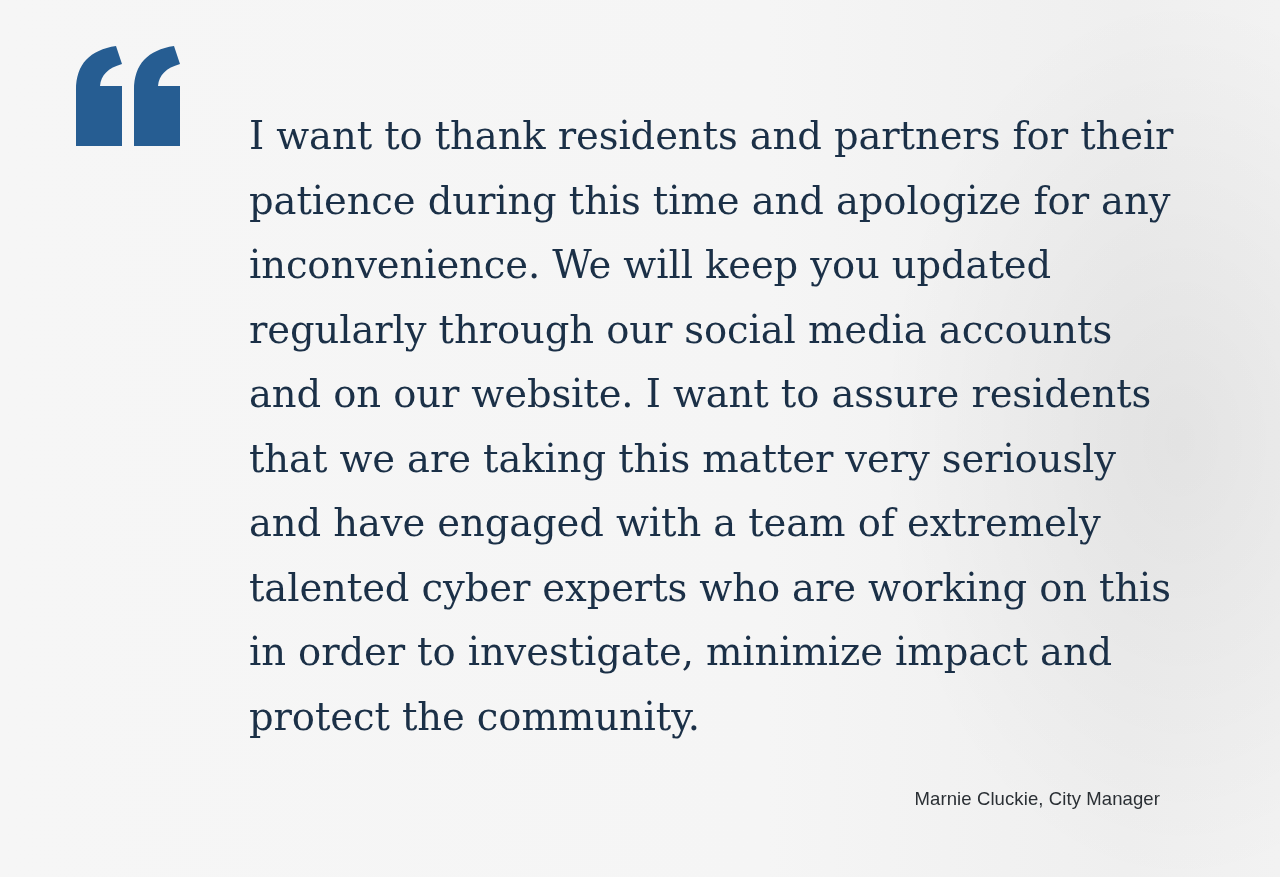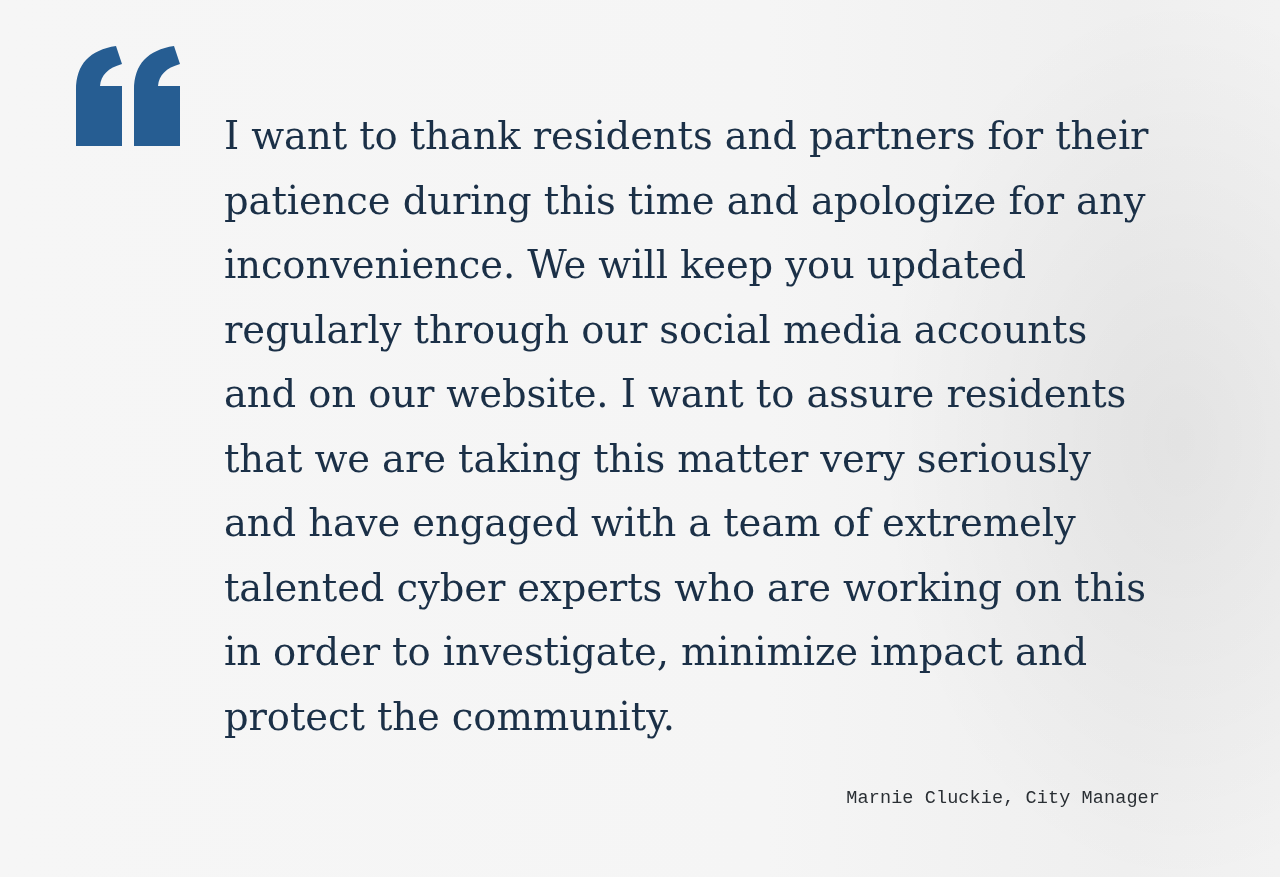--- a/index.html
+++ b/index.html
@@ -27,21 +27,21 @@
   .quote-mark {
     position: absolute;
     left: 74px;
     top: 44px;
     width: 120px;
     height: 112px;
   }
 
   .quote-body {
     position: absolute;
-    left: 224px;
+    left: 249px;
     top: 104px;
     width: 940px;
   }
 
   .quote-text {
     font-family: "DejaVu Serif", "Liberation Serif", serif;
     font-size: 38.5px;
     line-height: 64.5px;
     color: #1b3047;
     letter-spacing: -0.1px;
@@ -51,21 +51,21 @@
 
   .attribution-row {
     position: absolute;
     right: 120px;
     top: 788px;
     width: 600px;
     text-align: right;
   }
 
   .attribution {
-    font-family: Liberation Mono, monospace;
+    font-family: Liberation Sans, sans-serif;
     font-size: 18.5px;
     color: #2a2f34;
     letter-spacing: 0.1px;
   }
 </style>
 </head>
 <body>
 
 <div class="quote-card">
 

